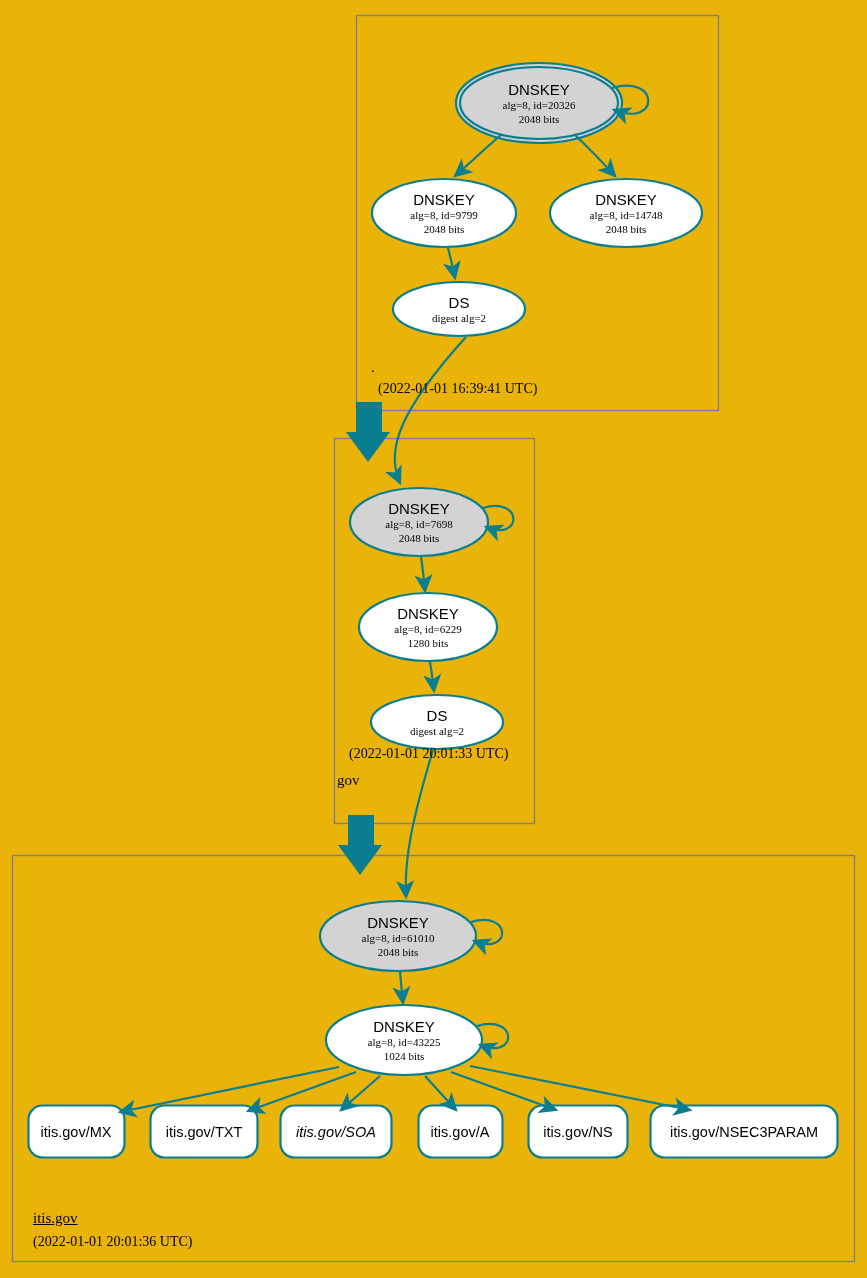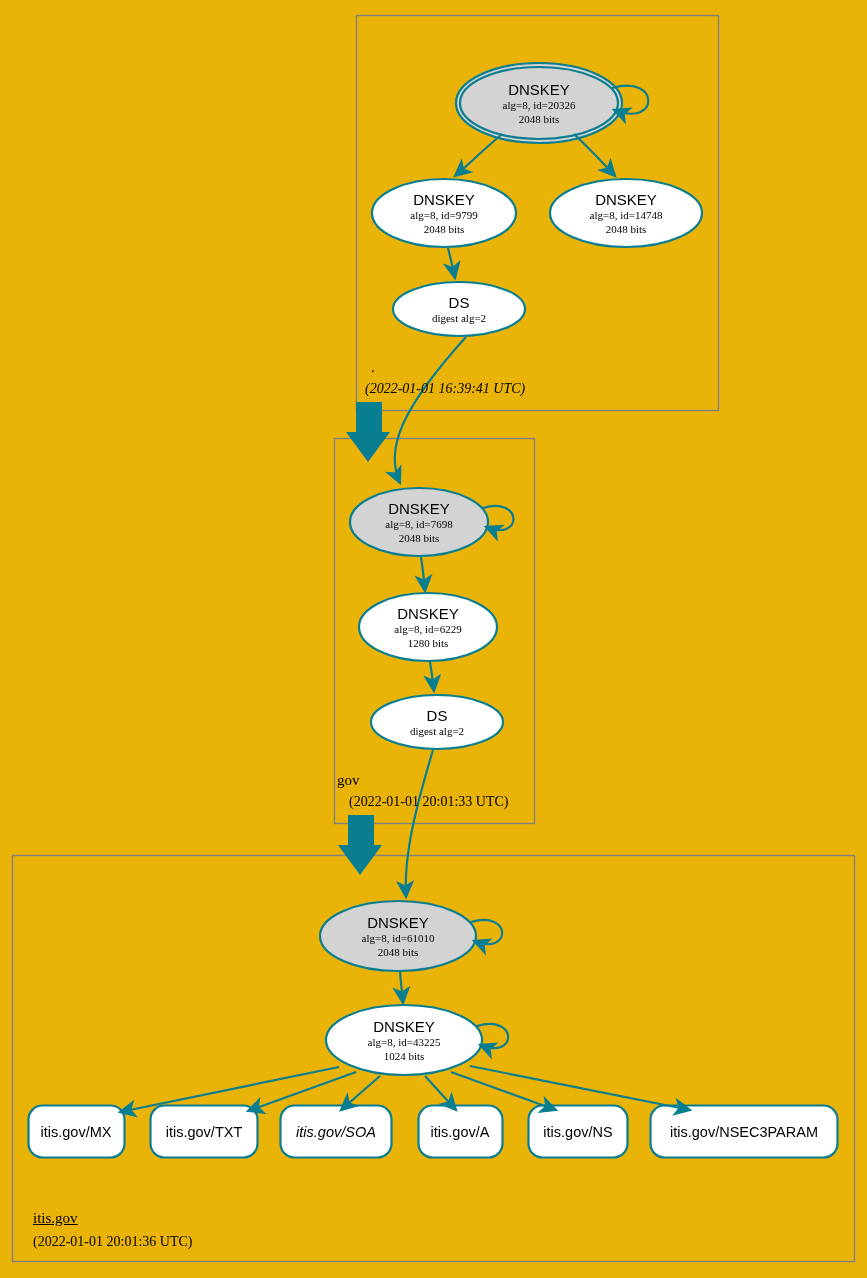--- a/index.html
+++ b/index.html
@@ -180,21 +180,21 @@
   </div>
 
   <div class="rrlabel" style="left:76px;top:1132px;">itis.gov/MX</div>
   <div class="rrlabel" style="left:204px;top:1132px;">itis.gov/TXT</div>
   <div class="rrlabel" style="left:336px;top:1132px;font-style:italic;">itis.gov/SOA</div>
   <div class="rrlabel" style="left:460px;top:1132px;">itis.gov/A</div>
   <div class="rrlabel" style="left:578px;top:1132px;">itis.gov/NS</div>
   <div class="rrlabel" style="left:744px;top:1132px;">itis.gov/NSEC3PARAM</div>
 
   <div class="clusterlabel cl-zone" style="left:371px;top:359px;">.</div>
-  <div class="clusterlabel cl-time" style="left:365px;top:381px;font-style:italic;">(2022-01-01 16:39:41 UTC)</div>
+  <div class="clusterlabel cl-time" style="left:378px;top:381px;">(2022-01-01 16:39:41 UTC)</div>
 
   <div class="clusterlabel cl-zone" style="left:337px;top:772px;">gov</div>
-  <div class="clusterlabel cl-time" style="left:349px;top:794px;">(2022-01-01 20:01:33 UTC)</div>
+  <div class="clusterlabel cl-time" style="left:349px;top:746px;">(2022-01-01 20:01:33 UTC)</div>
 
   <div class="clusterlabel cl-zone" style="left:33px;top:1210px;text-decoration:underline;">itis.gov</div>
   <div class="clusterlabel cl-time" style="left:33px;top:1234px;">(2022-01-01 20:01:36 UTC)</div>
 
 </div>
 
 </body></html>

